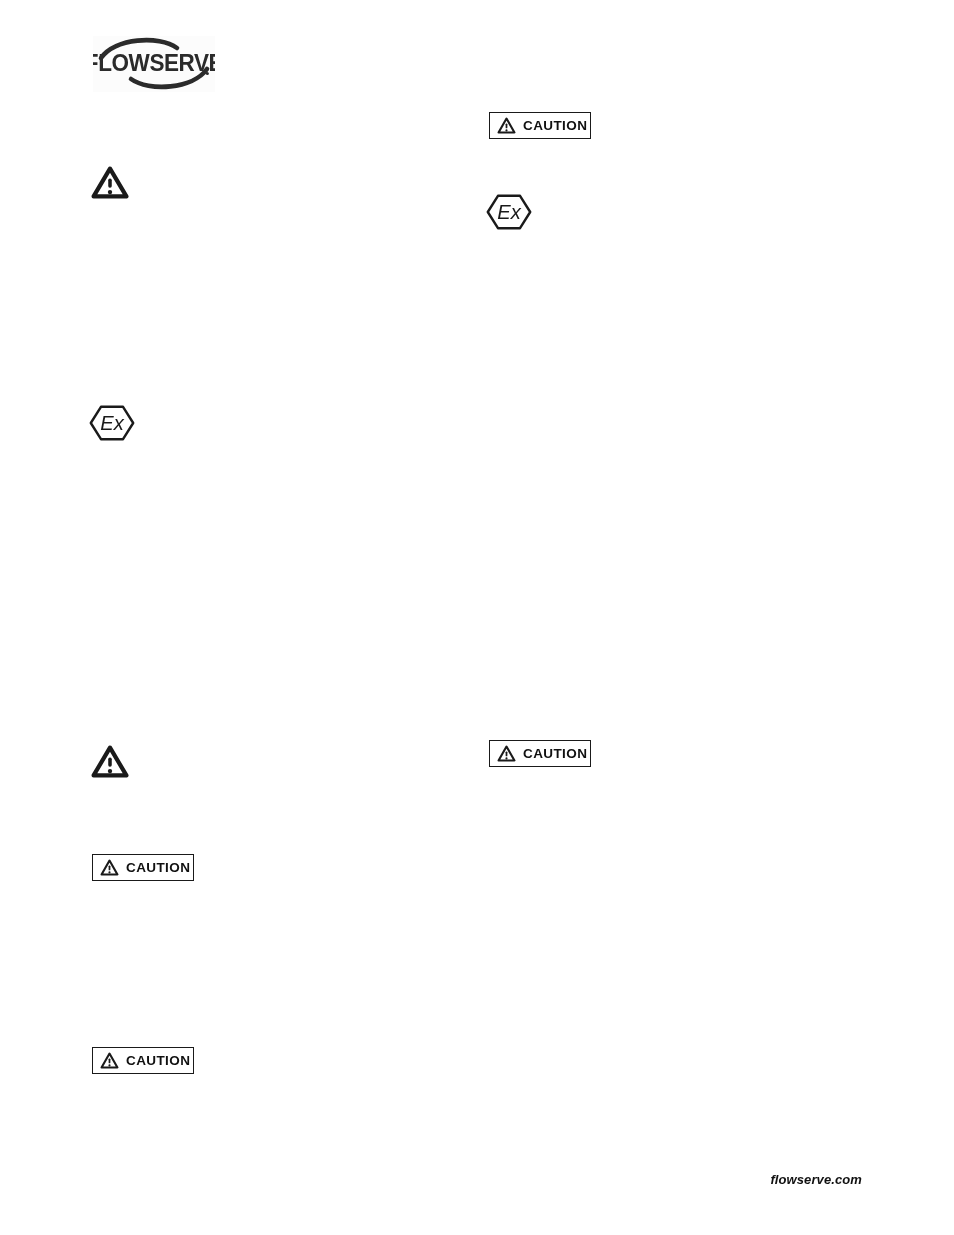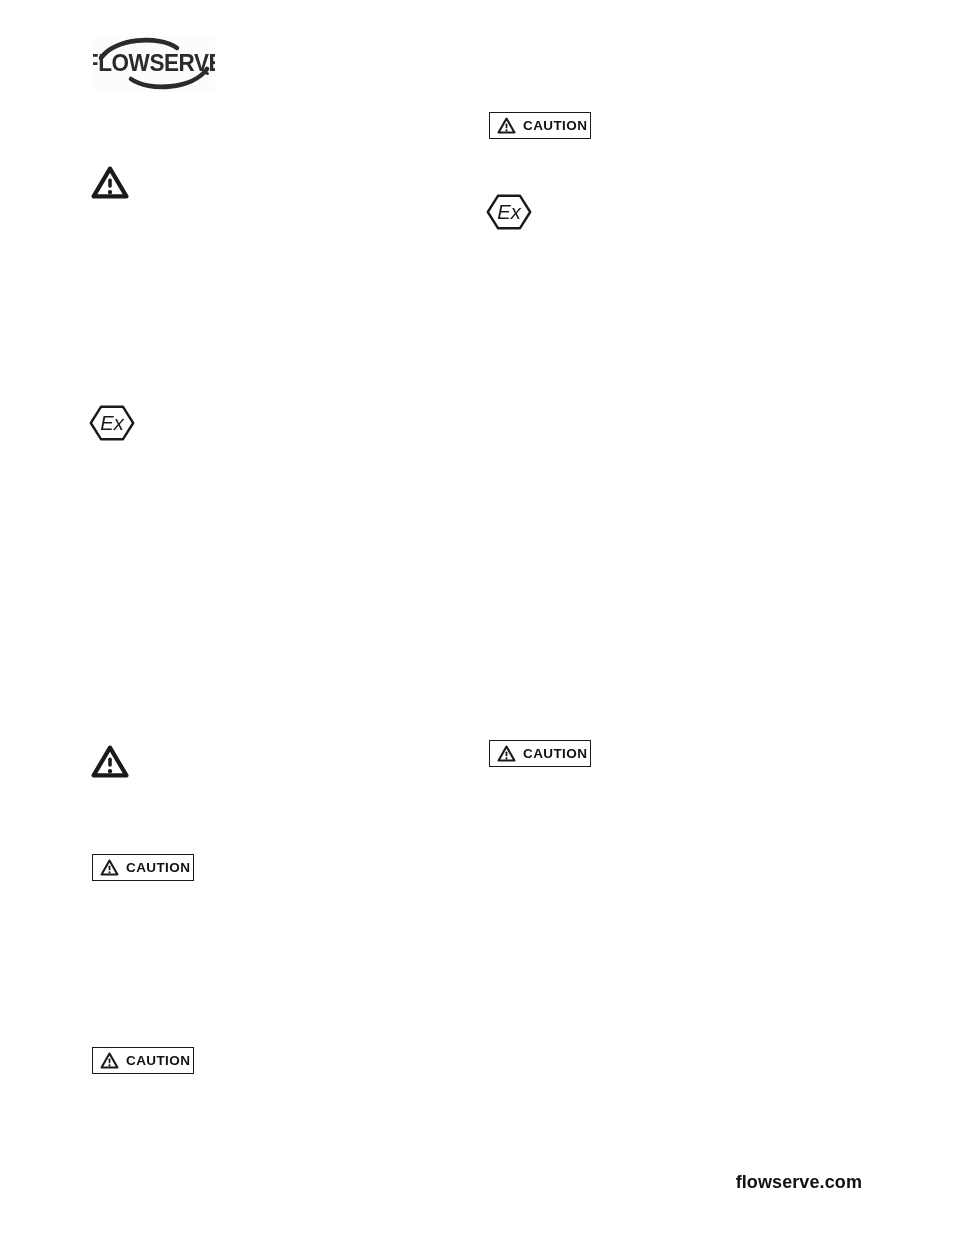--- a/index.html
+++ b/index.html
@@ -75,22 +75,23 @@
     line-height: 1;
     white-space: nowrap;
   }
 
   
   .footer-url {
     position: absolute;
     right: 92px;
     top: 1172px;
     font-family: "Liberation Sans", sans-serif;
-    font-size: 18px;
+    font-size: 13px;
     font-weight: 700;
+    font-style: italic;
     color: #111111;
     letter-spacing: 0.1px;
     white-space: nowrap;
   }
 </style>
 </head>
 <body>
 
 <div id="page">
 

